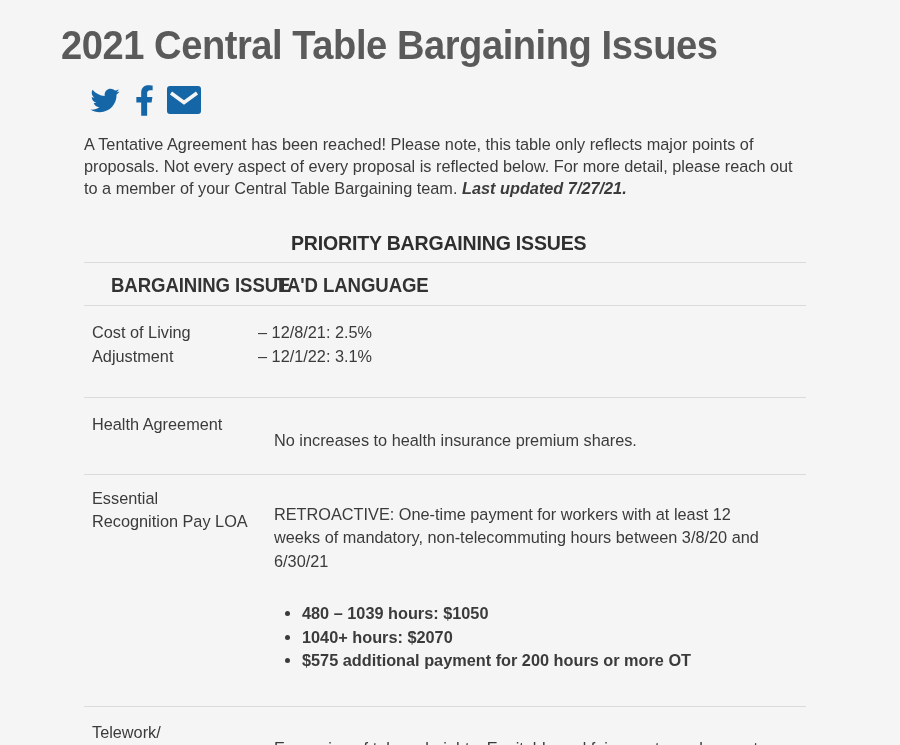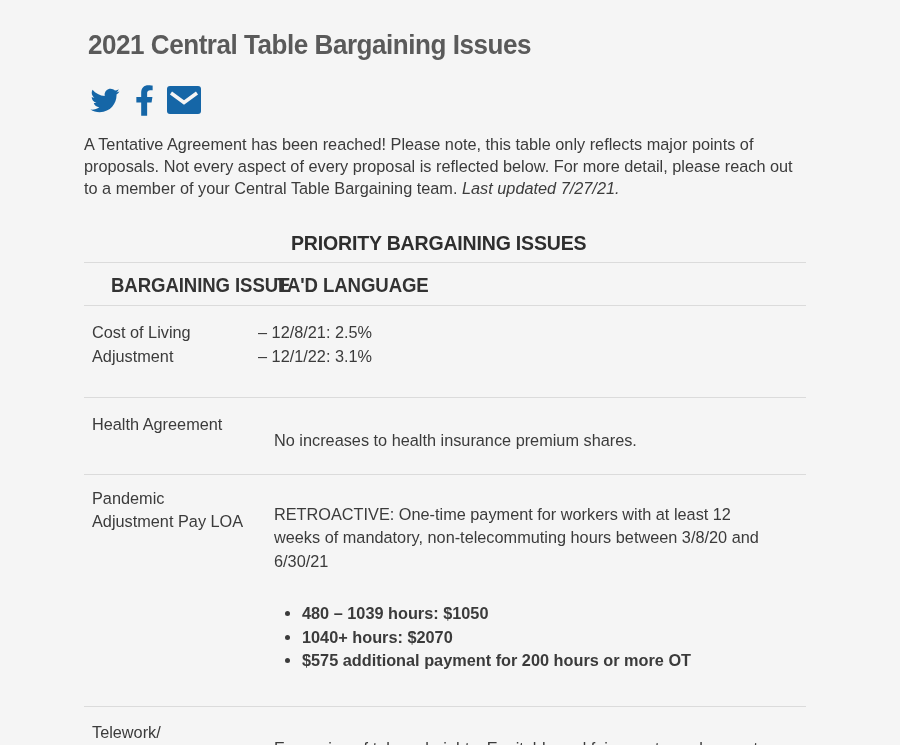--- a/index.html
+++ b/index.html
@@ -8,22 +8,22 @@
     width: 900px;
     height: 745px;
     overflow: hidden;
     background: #f5f5f5;
     font-family: "Liberation Sans", sans-serif;
   }
   .page { width: 900px; height: 745px; position: relative; }
 
   
   h1.title {
-    margin: 22px 84px 0 88px;
-    font-size: 28px;
+    margin: 22px 84px 0 61px;
+    font-size: 41px;
     line-height: 46px;
     font-weight: bold;
     color: #5a5a5a;
     letter-spacing: -0.5px;
     white-space: nowrap;
   }
   .cond {
     display: inline-block;
     transform: scaleX(0.93);
     transform-origin: 0 50%;
@@ -40,21 +40,21 @@
   .icon-link { display: inline-flex; align-items: center; text-decoration: none; }
 
   
   p.intro {
     margin: 16px 84px 0 84px;
     width: 722px;
     font-size: 16.3px;
     line-height: 22px;
     color: #3b3b3b;
   }
-  .updated { font-weight: normal; font-style: italic; }
+  .updated { font-weight: bold; font-style: italic; }
 
   
   h2.section {
     margin: 32px 84px 0 84px;
     font-size: 21px;
     line-height: 24px;
     font-weight: bold;
     color: #2e2e2e;
     letter-spacing: -0.2px;
     white-space: nowrap;
@@ -149,21 +149,21 @@
     </div>
 
     <div class="row r2">
       <div class="c1">Health Agreement</div>
       <div class="c2">
         <p>No increases to health insurance premium shares.</p>
       </div>
     </div>
 
     <div class="row r3">
-      <div class="c1">Pandemic Adjustment Pay LOA</div>
+      <div class="c1">Essential Recognition Pay LOA</div>
       <div class="c2">
         <p>RETROACTIVE: One-time payment for workers with at least 12 weeks of mandatory, non-telecommuting hours between 3/8/20 and 6/30/21</p>
         <ul>
           <li>480 – 1039 hours: $1050</li>
           <li>1040+ hours: $2070</li>
           <li>$575 additional payment for 200 hours or more OT</li>
         </ul>
       </div>
     </div>
 

